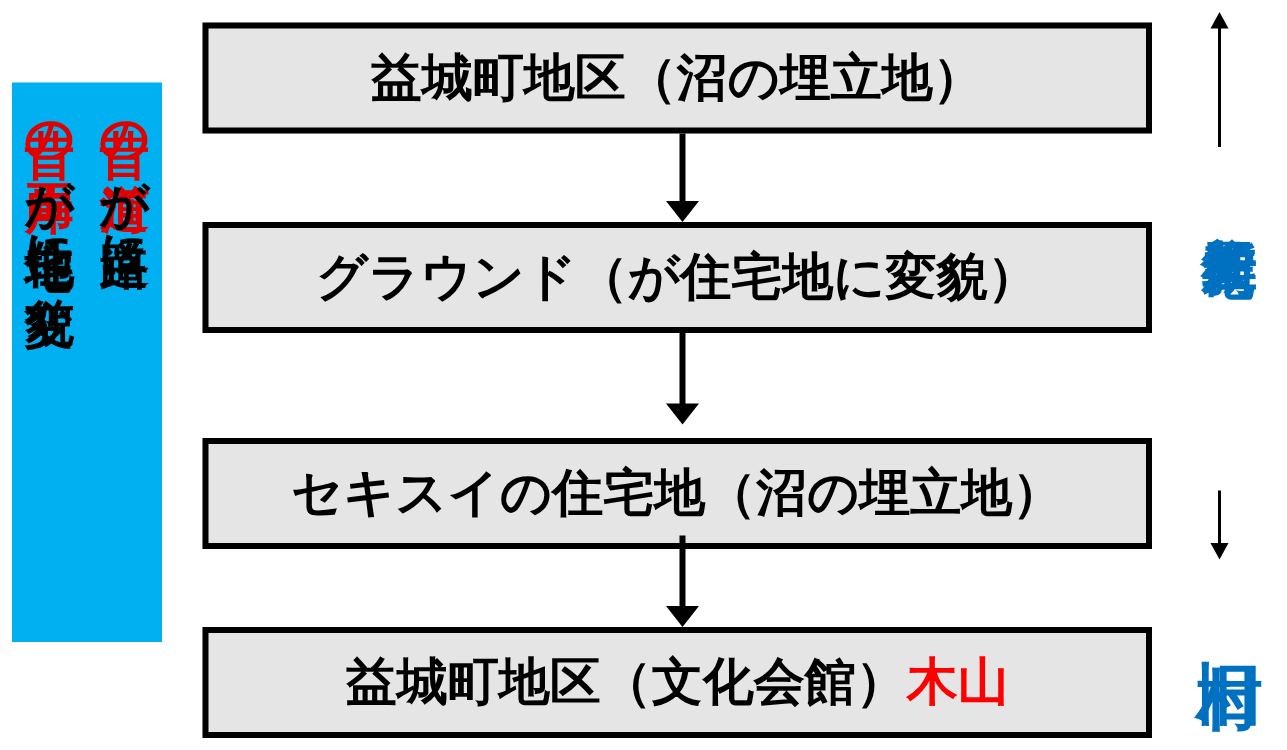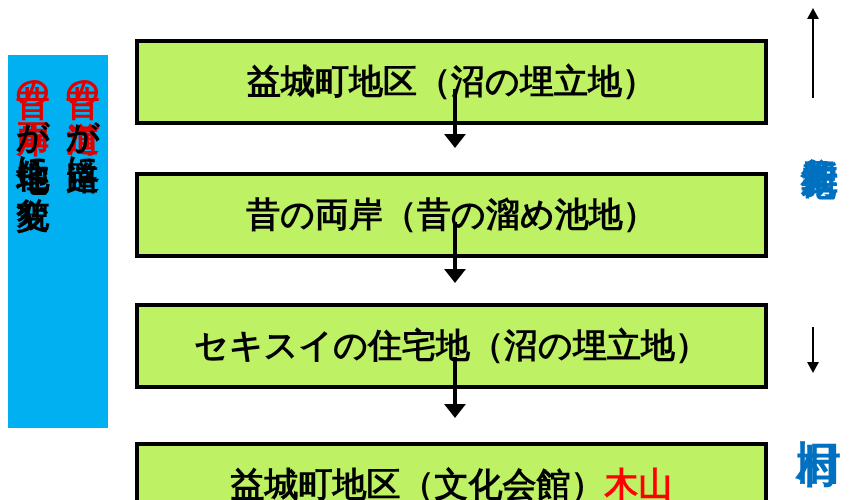--- a/index.html
+++ b/index.html
@@ -12,26 +12,26 @@
   
   .banner { position:absolute; left:8px; top:55px; width:100px; height:373px; }
   .banner-text {
     position:absolute; top:4px; right:0; bottom:0; left:0;
     writing-mode:vertical-rl; text-orientation:mixed;
     font-size:33px; line-height:50px; letter-spacing:0;
   }
 
   
   .box {
-    position:absolute; left:135px; width:633px; height:86px;
-    background:#bef264; border:4px solid #000; box-sizing:border-box;
+    position:absolute; left:135px; width:633px; height:74px;
+    background:#e5e5e5; border:4px solid #000; box-sizing:border-box;
     display:flex; align-items:center; justify-content:center;
-    font-size:34px; white-space:nowrap;margin-top:24px;
+    font-size:34px; white-space:nowrap;
   }
-  .b1 { top:15px; } .b2 { top:148px; } .b3 { top:279px; } .b4 { top:418px; }
+  .b1 { top:15px; } .b2 { top:148px; } .b3 { top:292px; } .b4 { top:418px; }
 
   
   .flow-arrow { position:absolute; left:441px; width:28px; }
   .fa1 { top:89px;  height:59px; }
   .fa2 { top:222px; height:61px; }
   .fa3 { top:357px; height:61px; }
   .flow-arrow .line { position:absolute; left:12px; top:0; width:4px; height:calc(100% - 13px); background:#000; }
   .flow-arrow .head { position:absolute; left:3px; bottom:0; width:0; height:0;
     border-left:11px solid transparent; border-right:11px solid transparent; border-top:14px solid #000; }
 
@@ -67,21 +67,21 @@
       <span style="color: rgb(0, 0, 0);">益城町</span>
       <span style="color: rgb(0, 0, 0);">地区（沼の埋立地）</span>
     </div>
 
   <div class="flow-arrow fa1">
     <div class="line"></div>
     <div class="head"></div>
   </div>
 
   <div class="box b2">
-      <span style="color: rgb(0, 0, 0);">昔の両岸（昔の溜め池地）</span>
+      <span style="color: rgb(0, 0, 0);">グラウンド（が住宅地に変貌）</span>
     </div>
 
   <div class="flow-arrow fa2">
     <div class="line"></div>
     <div class="head"></div>
   </div>
 
   <div class="box b3">
       <span style="color: rgb(0, 0, 0);">セキスイの住宅地（沼の埋立地）</span>
     </div>

